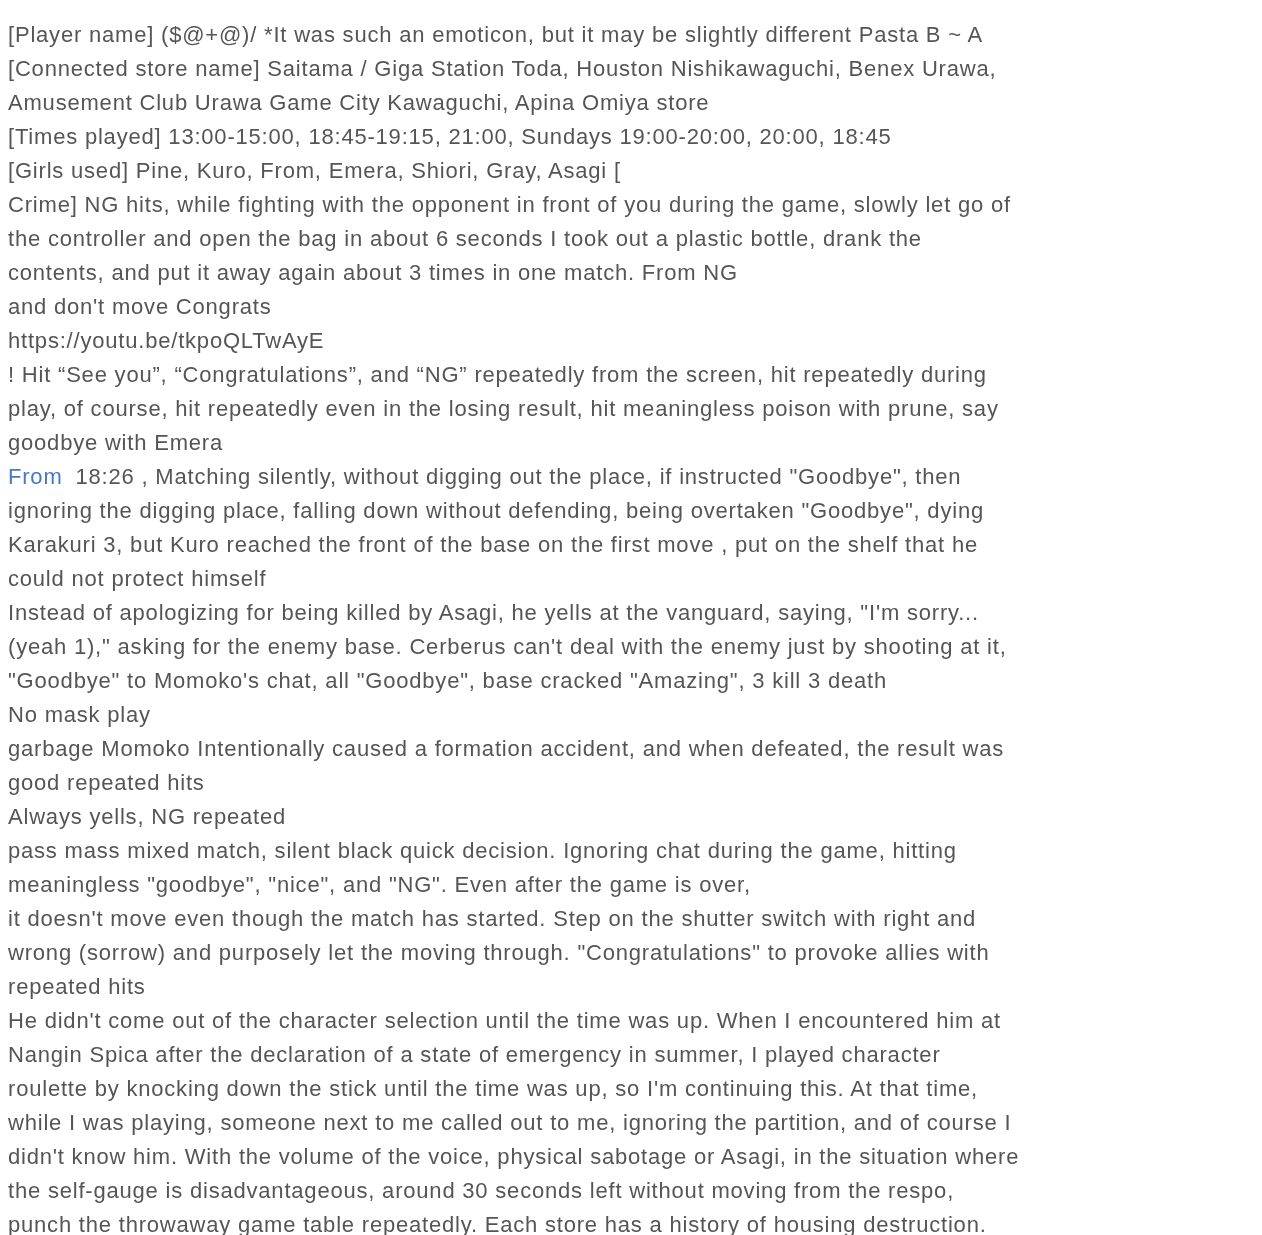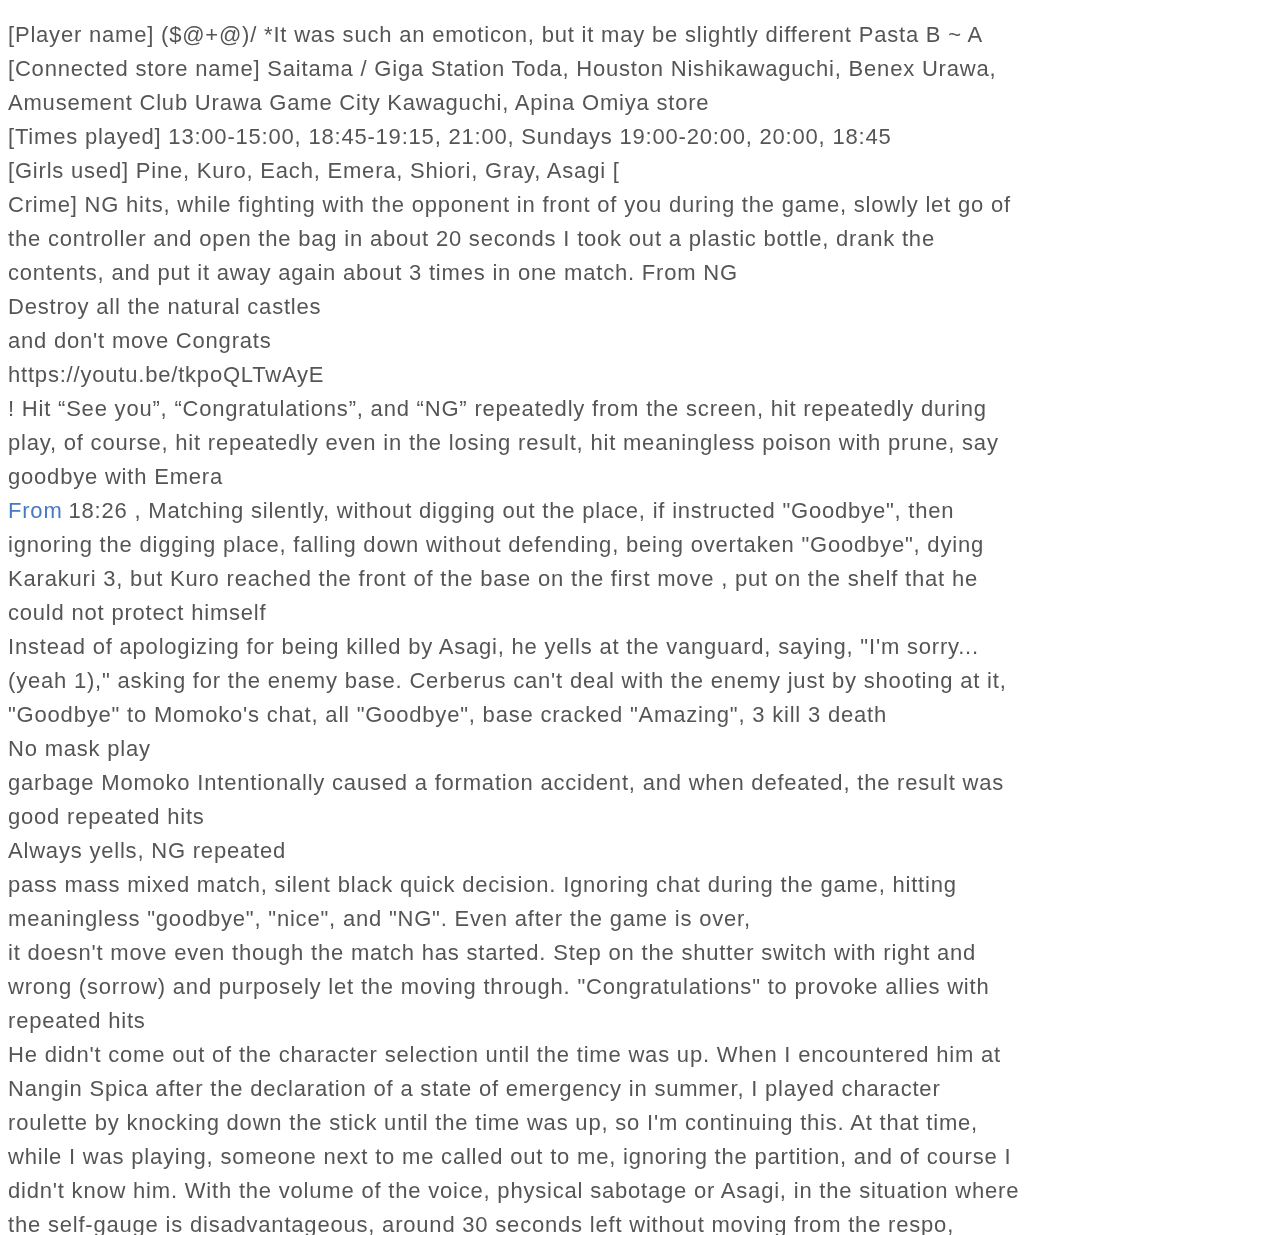--- a/index.html
+++ b/index.html
@@ -24,33 +24,32 @@
     font-weight: 400;
     word-wrap: break-word;
   }
   .para {
     margin: 0;
     padding: 0;
   }
   .from-link {
     color: var(--link-color, #4679c2);
     text-decoration: none;
-    margin-right: 6px;
+    margin-right: 13px;
     cursor: pointer;
   }
 </style>
 </head>
 <body style="background: rgb(255, 255, 255);">
 
 <div class="post-content">
   <p class="para">[Player name] ($@+@)/ *It was such an emoticon, but it may be slightly different Pasta B ~ A [Connected store name] Saitama / Giga Station Toda, Houston Nishikawaguchi, Benex Urawa, Amusement Club Urawa Game City Kawaguchi, Apina Omiya store</p>
   <p class="para">[Times played] 13:00-15:00, 18:45-19:15, 21:00, Sundays 19:00-20:00, 20:00, 18:45</p>
-  <p class="para">[Girls used] Pine, Kuro, Each, Emera, Shiori, Gray, Asagi [</p>
-  <p class="para">Crime] NG hits, while fighting with the opponent in front of you during the game, slowly let go of the controller and open the bag in about 20 seconds I took out a plastic bottle, drank the contents, and put it away again about 3 times in one match. From NG</p>
-  <p class="para">Destroy all the natural castles</p>
+  <p class="para">[Girls used] Pine, Kuro, From, Emera, Shiori, Gray, Asagi [</p>
+  <p class="para">Crime] NG hits, while fighting with the opponent in front of you during the game, slowly let go of the controller and open the bag in about 6 seconds I took out a plastic bottle, drank the contents, and put it away again about 3 times in one match. From NG</p>
   <p class="para">and don't move Congrats</p>
   <p class="para">https://youtu.be/tkpoQLTwAyE</p>
   <p class="para">! Hit “See you”, “Congratulations”, and “NG” repeatedly from the screen, hit repeatedly during play, of course, hit repeatedly even in the losing result, hit meaningless poison with prune, say goodbye with Emera</p>
   <p class="para"><a class="from-link" href="#">From</a><span>18:26 , Matching silently, without digging out the place, if instructed "Goodbye", then ignoring the digging place, falling down without defending, being overtaken "Goodbye", dying Karakuri 3, but Kuro reached the front of the base on the first move , put on the shelf that he could not protect himself</span></p>
   <p class="para">Instead of apologizing for being killed by Asagi, he yells at the vanguard, saying, "I'm sorry... (yeah 1)," asking for the enemy base. Cerberus can't deal with the enemy just by shooting at it, "Goodbye" to Momoko's chat, all "Goodbye", base cracked "Amazing", 3 kill 3 death</p>
   <p class="para">No mask play</p>
   <p class="para">garbage Momoko Intentionally caused a formation accident, and when defeated, the result was good repeated hits</p>
   <p class="para">Always yells, NG repeated</p>
   <p class="para">pass mass mixed match, silent black quick decision. Ignoring chat during the game, hitting meaningless "goodbye", "nice", and "NG". Even after the game is over,</p>
   <p class="para">it doesn't move even though the match has started. Step on the shutter switch with right and wrong (sorrow) and purposely let the moving through. "Congratulations" to provoke allies with repeated hits</p>

